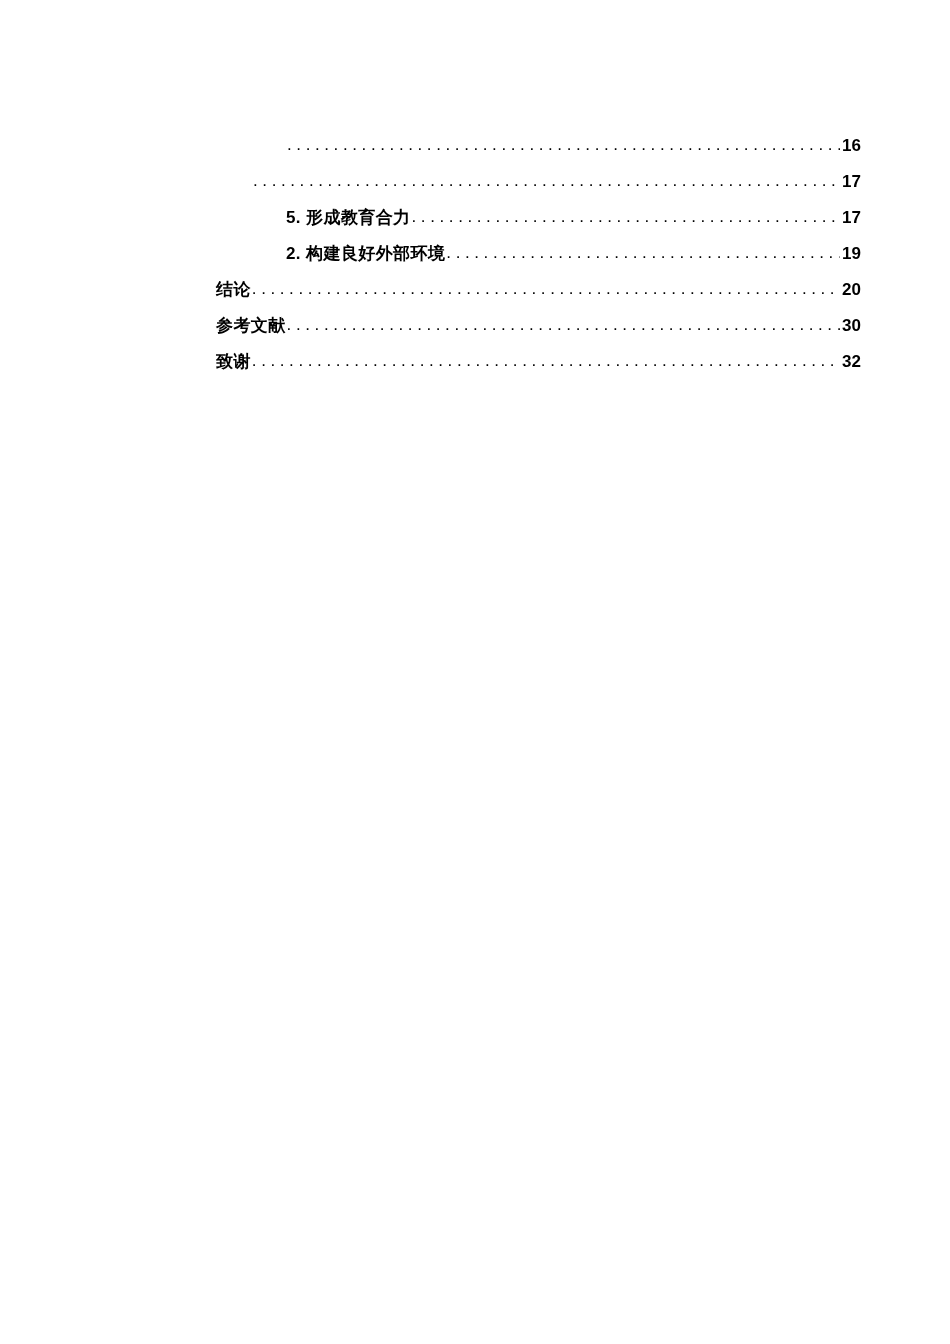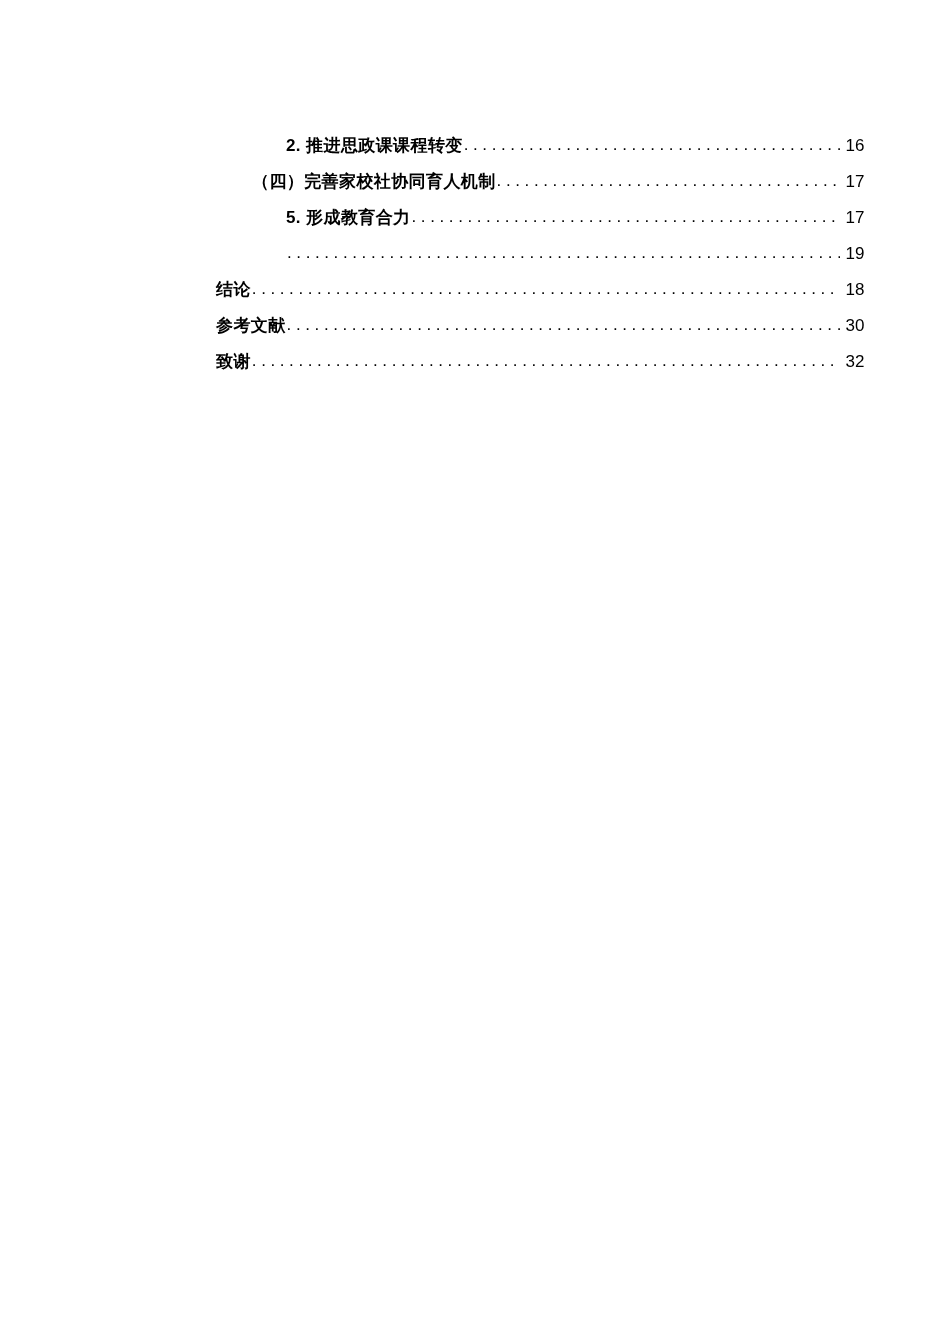--- a/index.html
+++ b/index.html
@@ -43,58 +43,57 @@
     white-space: nowrap;
     margin: 0 2px 0 1px;
     font-size: 17px;
     letter-spacing: 4.6px;
     color: #000;
     font-weight: normal;
     position: relative;
     top: -1px;
   }
   .toc-entry .page-no {
-    font-weight: normal;
+    font-weight: bold;
     font-size: 17px;
     min-width: 26px;
-    text-align: center;
+    text-align: left;
   }
   
   .lvl-0 { margin-left: 8px; }
   .lvl-1 { margin-left: 44px; }
   .lvl-2 { margin-left: 78px; }
 </style>
 </head>
 <body>
 
 <div class="page">
   <div class="toc" id="toc">
       <div class="toc-entry lvl-2">
-        <span class="label">2. 推进思政课课程转变</span>
         <span class="leaders">.........................................................................................</span>
         <span class="page-no">16</span>
       </div>
       <div class="toc-entry lvl-1">
-        <span class="label">（四）完善家校社协同育人机制</span>
         <span class="leaders">.........................................................................................</span>
         <span class="page-no">17</span>
       </div>
       <div class="toc-entry lvl-2">
         <span class="label">5. 形成教育合力</span>
         <span class="leaders">.........................................................................................</span>
         <span class="page-no">17</span>
       </div>
       <div class="toc-entry lvl-2">
+        <span class="label">2. 构建良好外部环境</span>
         <span class="leaders">.........................................................................................</span>
         <span class="page-no">19</span>
       </div>
       <div class="toc-entry lvl-0">
         <span class="label">结论</span>
         <span class="leaders">.........................................................................................</span>
-        <span class="page-no">18</span>
+        <span class="page-no">20</span>
       </div>
       <div class="toc-entry lvl-0">
         <span class="label">参考文献</span>
         <span class="leaders">.........................................................................................</span>
         <span class="page-no">30</span>
       </div>
       <div class="toc-entry lvl-0">
         <span class="label">致谢</span>
         <span class="leaders">.........................................................................................</span>
         <span class="page-no">32</span>

